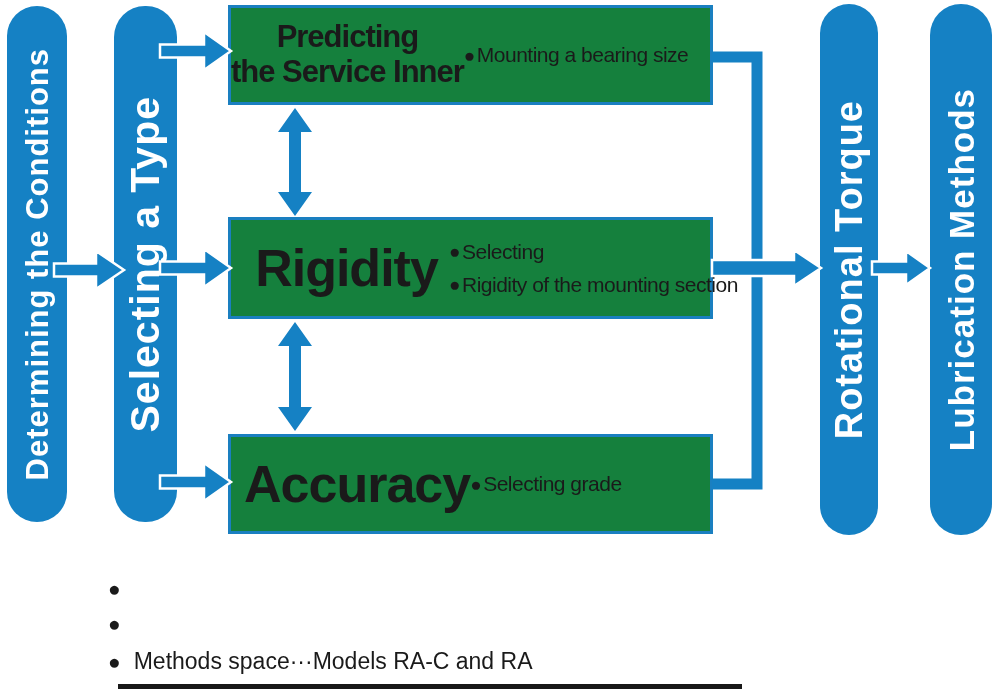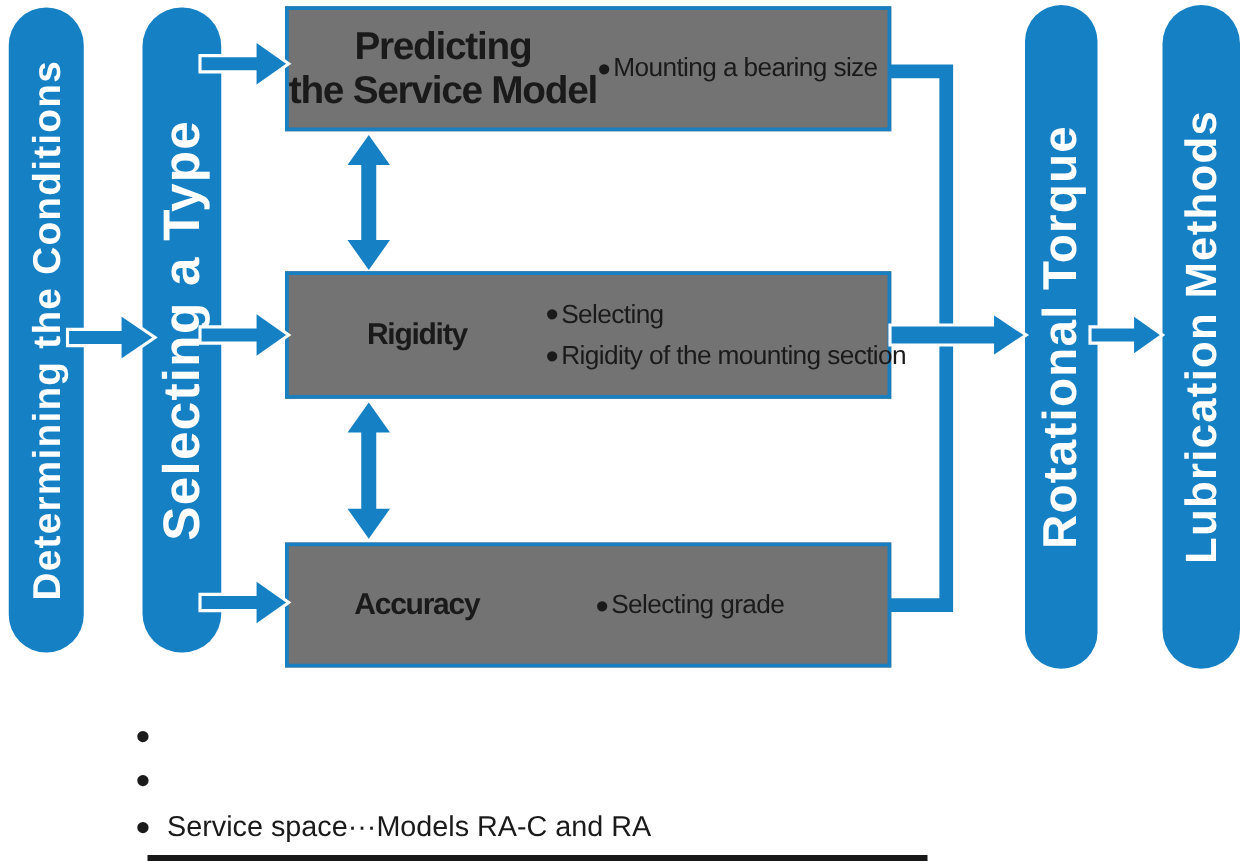--- a/index.html
+++ b/index.html
@@ -15,33 +15,33 @@
   .vtext{
     writing-mode:vertical-rl;transform:rotate(180deg);
     white-space:nowrap;letter-spacing:1px;line-height:1;
   }
   .pill-determining{left:7px;top:6px;width:60px;height:516px;border-radius:30px;font-size:31px;}
   .pill-selecting{left:114px;top:6px;width:63px;height:516px;border-radius:31px;font-size:41px;}
   .pill-rotational{left:820px;top:4px;width:58px;height:531px;border-radius:29px;font-size:38px;}
   .pill-lubrication{left:930px;top:4px;width:62px;height:531px;border-radius:31px;font-size:35px;}
   
   .pbox{
-    position:absolute;left:228px;width:485px;background:#737373;
+    position:absolute;left:228px;width:485px;background:#15803d;
     border:3px solid #1a7fc0;box-sizing:border-box;display:flex;align-items:center;
     color:#1a1a1a;
   }
   .box-life{top:5px;height:100px;}
   .box-rigidity{top:217px;height:102px;}
-  .box-accuracy{top:434px;height:100px;gap:40px;}
+  .box-accuracy{top:434px;height:100px;}
   .box-title{
     flex:0 0 205px;text-align:center;font-weight:bold;line-height:1.12;
     letter-spacing:-1px;white-space:nowrap;
   }
   .box-title.small{font-size:31px;}
-  .box-title.big{font-size:24px;}
+  .box-title.big{font-size:52px;padding-left:13px;}
   .box-bullets{flex:1;display:flex;flex-direction:column;justify-content:center;gap:9px;}
   .brow{display:flex;align-items:center;gap:2px;font-size:21px;letter-spacing:-0.5px;white-space:nowrap;}
   .dot{font-size:19px;line-height:1;}
   
   .connectors{position:absolute;left:0;top:0;width:1000px;height:689px;pointer-events:none;}
   
   .notes{position:absolute;left:108px;top:578px;display:flex;flex-direction:column;gap:14px;color:#1a1a1a;}
   .nrow{display:flex;align-items:center;gap:13px;font-size:23px;white-space:nowrap;}
   .nrow .dot{font-size:21px;}
   
@@ -61,21 +61,21 @@
   <div class="pill pill-rotational">
     <span class="vtext">Rotational Torque</span>
   </div>
   <div class="pill pill-lubrication">
     <span class="vtext">Lubrication Methods</span>
   </div>
 
   <div class="pbox box-life">
     <div class="box-title small">
       <span>Predicting</span><br>
-      <span>the Service Model</span>
+      <span>the Service Inner</span>
     </div>
     <div class="box-bullets">
       <div class="brow">
         <span class="dot">●</span>
         <span>Mounting a bearing size</span>
       </div>
     </div>
   </div>
 
   <div class="pbox box-rigidity">
@@ -126,18 +126,18 @@
 
   <div class="notes">
     <div class="nrow">
       <span class="dot">●</span>
     </div>
     <div class="nrow">
       <span class="dot">●</span>
     </div>
     <div class="nrow">
       <span class="dot">●</span>
-      <span>Service space···Models RA-C and RA</span>
+      <span>Methods space···Models RA-C and RA</span>
     </div>
   </div>
 
   <div class="bottom-bar"></div>
 </div>
 
 </body></html>

